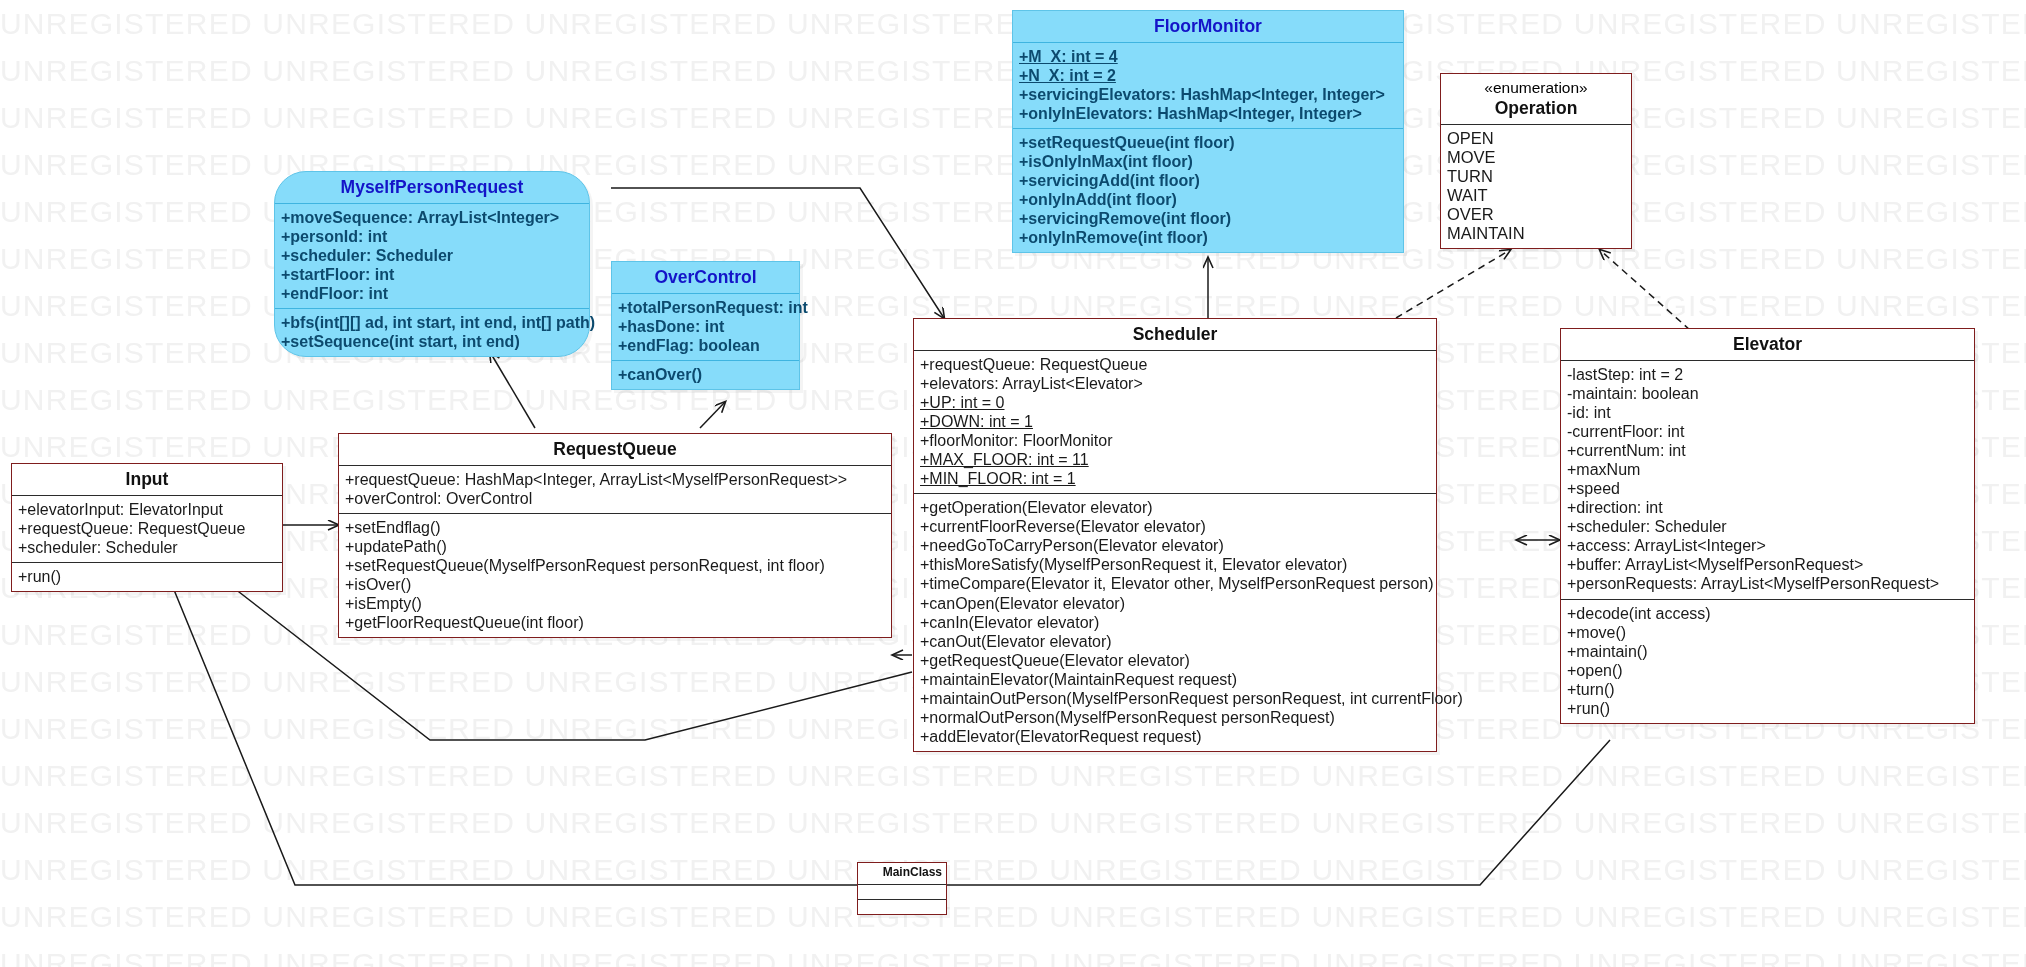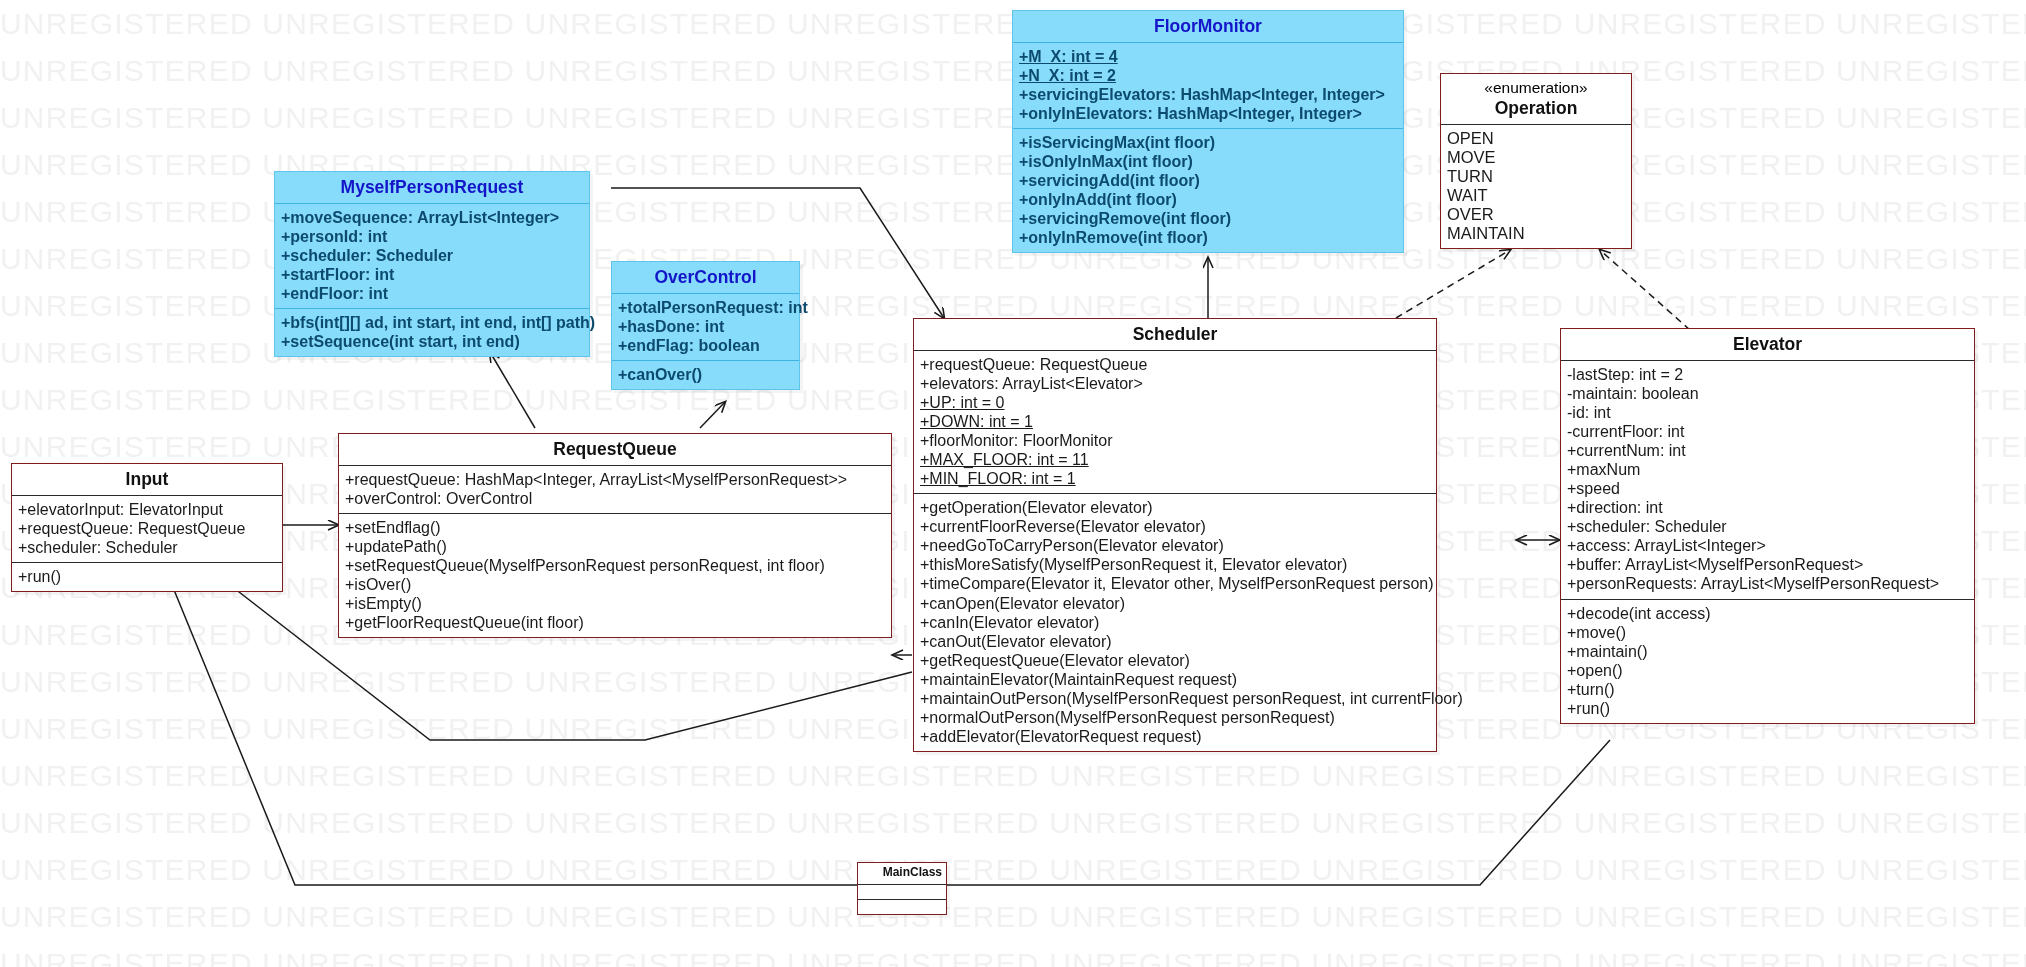--- a/index.html
+++ b/index.html
@@ -200,21 +200,21 @@
 
   <div class="uml-class highlight" style="left:1012px; top:10px; width:392px;">
     <div class="cls-title">FloorMonitor</div>
     <div class="cls-sec">
       <div class="mem static">+M_X: int = 4</div>
       <div class="mem static">+N_X: int = 2</div>
       <div class="mem">+servicingElevators: HashMap&lt;Integer, Integer&gt;</div>
       <div class="mem">+onlyInElevators: HashMap&lt;Integer, Integer&gt;</div>
     </div>
     <div class="cls-sec">
-      <div class="mem">+isServicingMax(int floor)</div>
+      <div class="mem">+setRequestQueue(int floor)</div>
       <div class="mem">+isOnlyInMax(int floor)</div>
       <div class="mem">+servicingAdd(int floor)</div>
       <div class="mem">+onlyInAdd(int floor)</div>
       <div class="mem">+servicingRemove(int floor)</div>
       <div class="mem">+onlyInRemove(int floor)</div>
     </div>
   </div>
 
   <div class="uml-class" style="left:1440px; top:73px; width:192px;">
     <div class="cls-title">
@@ -224,21 +224,21 @@
     <div class="cls-sec">
       <div class="mem plain-enum">OPEN</div>
       <div class="mem plain-enum">MOVE</div>
       <div class="mem plain-enum">TURN</div>
       <div class="mem plain-enum">WAIT</div>
       <div class="mem plain-enum">OVER</div>
       <div class="mem plain-enum">MAINTAIN</div>
     </div>
   </div>
 
-  <div class="uml-class highlight" style="left:274px; top:171px; width:316px;">
+  <div class="uml-class highlight" style="left:274px; top:171px; width:316px;border-radius:32px;">
     <div class="cls-title">MyselfPersonRequest</div>
     <div class="cls-sec">
       <div class="mem">+moveSequence: ArrayList&lt;Integer&gt;</div>
       <div class="mem">+personId: int</div>
       <div class="mem">+scheduler: Scheduler</div>
       <div class="mem">+startFloor: int</div>
       <div class="mem">+endFloor: int</div>
     </div>
     <div class="cls-sec">
       <div class="mem">+bfs(int[][] ad, int start, int end, int[] path)</div>

